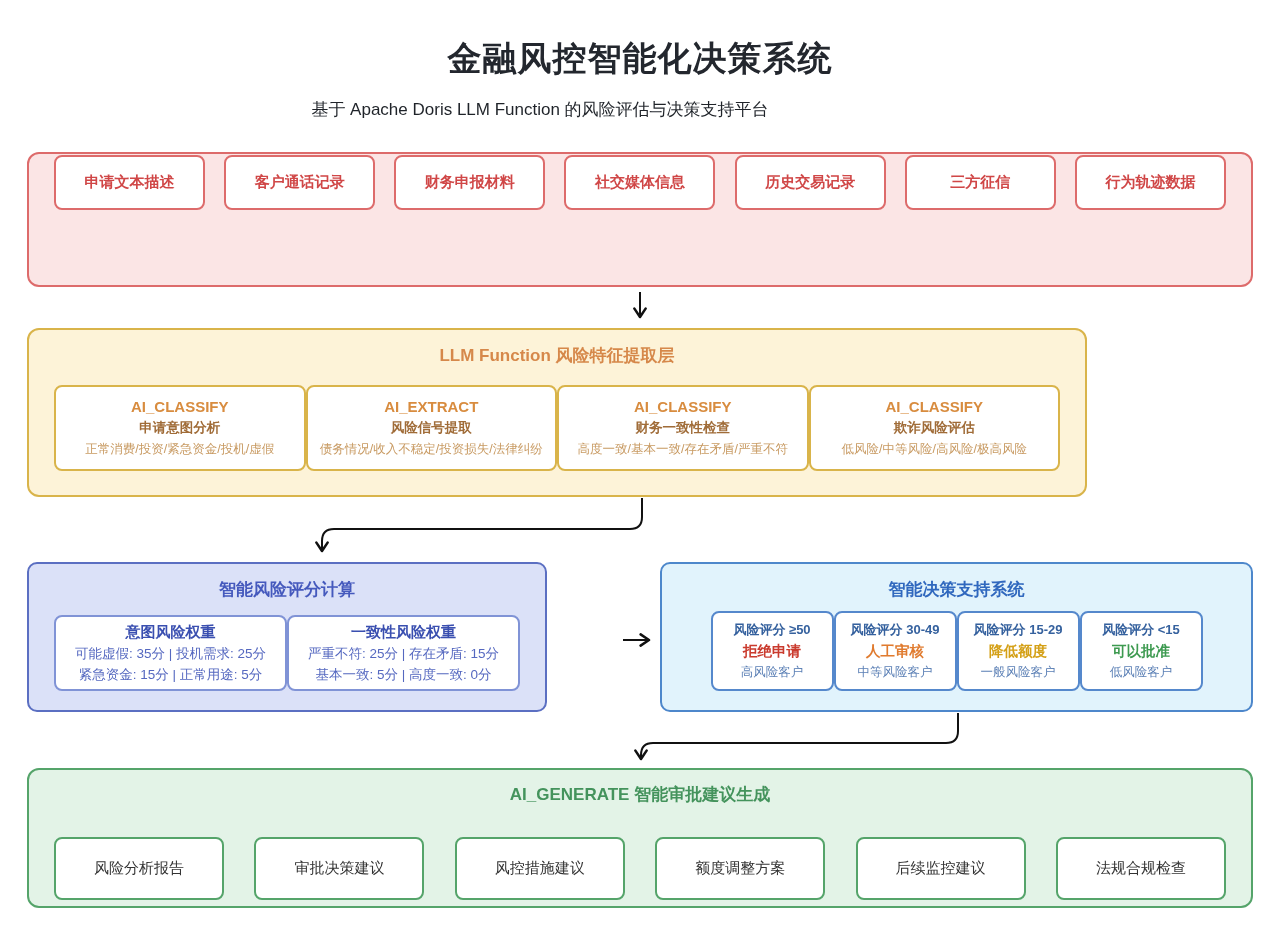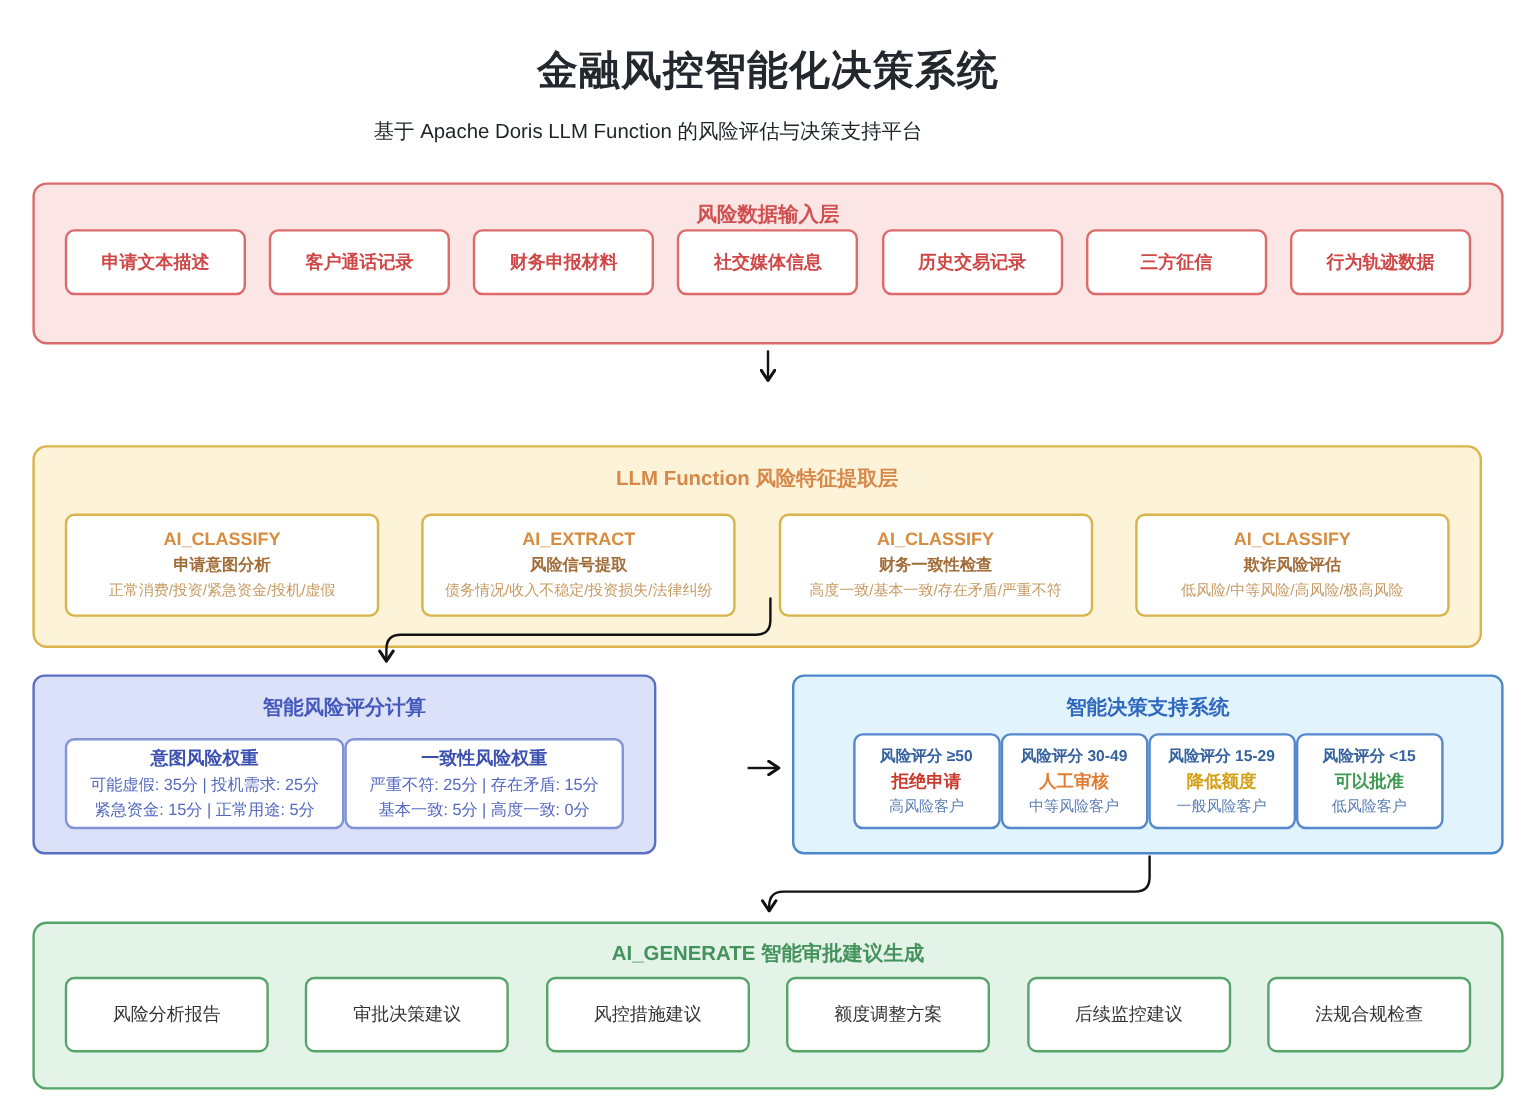--- a/index.html
+++ b/index.html
@@ -16,21 +16,21 @@
   
   .sec-red{left:27px;top:152px;width:1226px;height:135px;background:#fbe5e5;border-color:#dd6b6b;}
   .sec-red .section-title{margin-top:13px;color:#d14f4f;}
   .row{display:flex;justify-content:space-between;padding:0 25px;}
   .sec-red .row{margin-top:1px;border-radius:13px;}
   .node{background:#ffffff;border:2px solid;border-radius:8px;box-sizing:border-box;
     display:flex;flex-direction:column;align-items:center;justify-content:center;text-align:center;}
   .red-node{width:151px;height:55px;border-color:#dd6b6b;color:#d04747;font-weight:bold;font-size:15px;}
 
   
-  .sec-yellow{left:27px;top:328px;width:1208px;height:169px;background:#fdf3d8;border-color:#d9b44a;margin-top:43px;}
+  .sec-yellow{left:27px;top:328px;width:1060px;height:169px;background:#fdf3d8;border-color:#d9b44a;}
   .sec-yellow .section-title{margin-top:14px;color:#d6884a;}
   .sec-yellow .row{margin-top:18px;}
   .llm-node{width:262px;height:86px;border-color:#d9b44a;}
   .llm-node .fn{font-size:15px;font-weight:bold;color:#d88c3f;}
   .llm-node .task{font-size:13.5px;font-weight:bold;color:#a06c38;margin-top:4px;}
   .llm-node .outs{font-size:12.5px;color:#c89a62;margin-top:4px;}
 
   
   .sec-purple{left:27px;top:562px;width:520px;height:150px;background:#dbe1f8;border-color:#5b6fc2;border-radius:10px;}
   .sec-purple .section-title{margin-top:14px;color:#4559bd;}
@@ -48,35 +48,34 @@
   .decision-node .action{font-size:14.5px;font-weight:bold;margin-top:3px;}
   .decision-node .segment{font-size:12.5px;color:#5a7fb5;margin-top:3px;}
   .act-red{color:#ca3b2e;}
   .act-orange{color:#e07b2f;}
   .act-gold{color:#d4a017;}
   .act-green{color:#3d9a50;}
 
   
   .sec-green{left:27px;top:768px;width:1226px;height:140px;background:#e3f3e7;border-color:#55a46a;}
   .sec-green .section-title{margin-top:13px;color:#44935c;}
-  .sec-green .row{margin-top:8px;gap:28px;}
+  .sec-green .row{margin-top:31px;gap:28px;}
   .green-node{width:170px;height:63px;border-color:#55a46a;color:#333333;font-size:15px;}
 
   .arrows{position:absolute;left:0;top:0;width:1280px;height:930px;pointer-events:none;}
 </style>
 </head>
 <body>
 
 <div class="canvas">
 
   <div class="page-title">金融风控智能化决策系统</div>
   <div class="page-subtitle">基于 Apache Doris LLM Function 的风险评估与决策支持平台</div>
 
   <div class="section sec-red">
-    <div class="section-title">风险数据输入层</div>
     <div class="row">
       <div class="node red-node">申请文本描述</div>
       <div class="node red-node">客户通话记录</div>
       <div class="node red-node">财务申报材料</div>
       <div class="node red-node">社交媒体信息</div>
       <div class="node red-node">历史交易记录</div>
       <div class="node red-node">三方征信</div>
       <div class="node red-node">行为轨迹数据</div>
     </div>
   </div>

